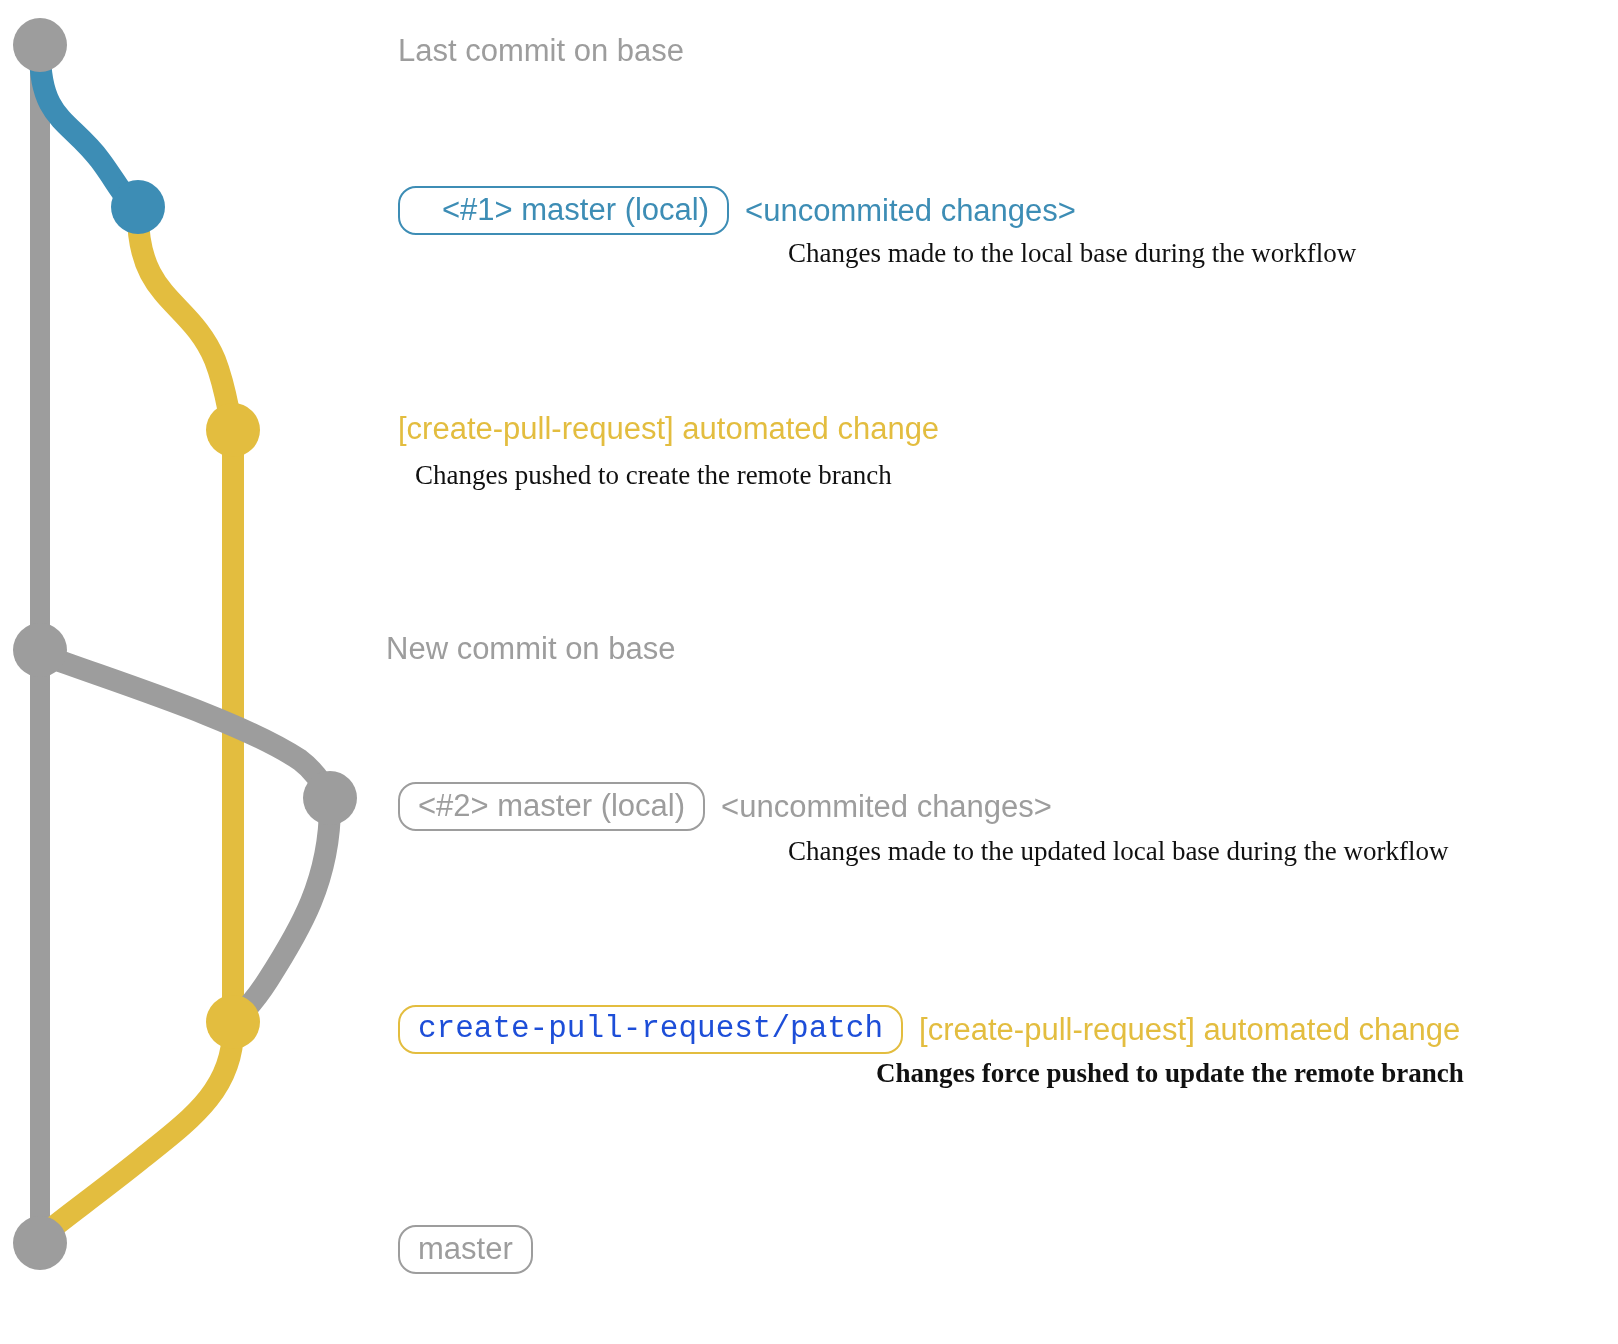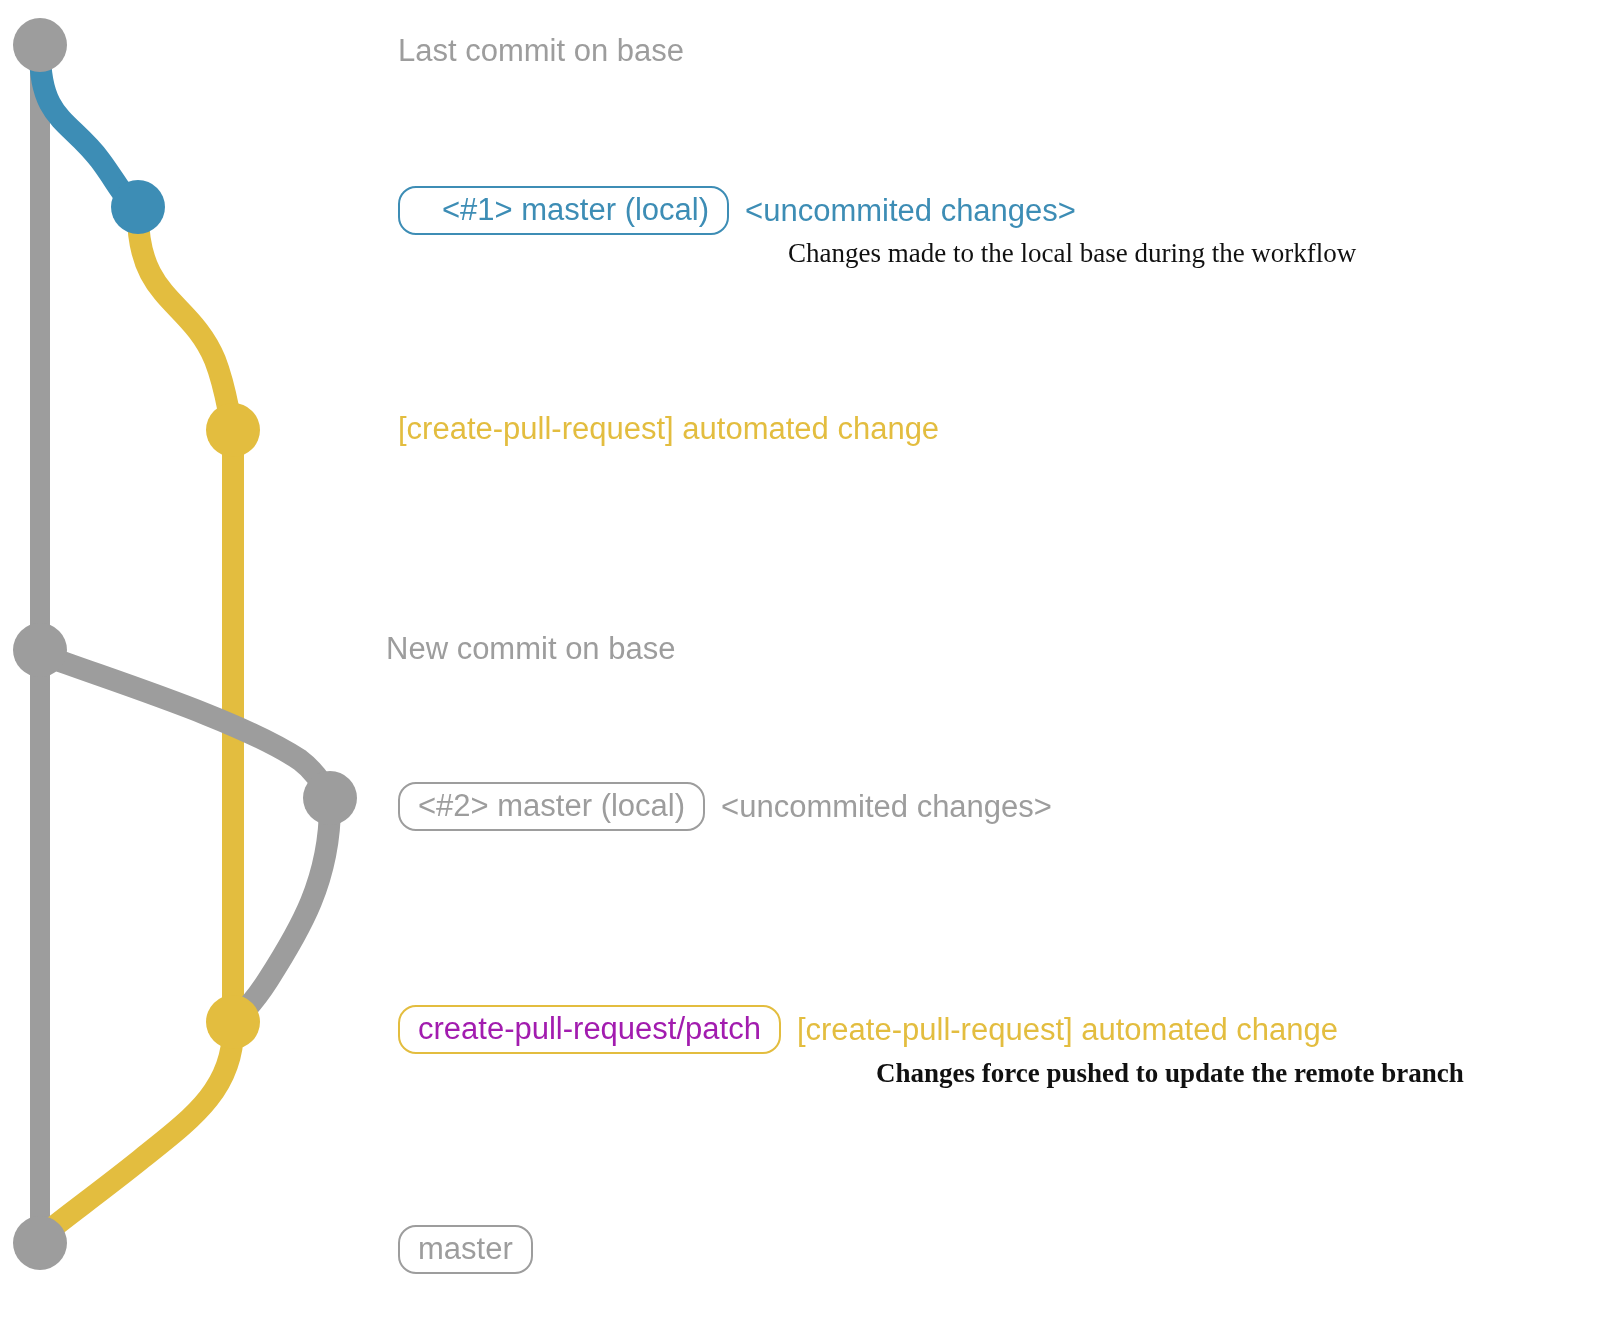--- a/index.html
+++ b/index.html
@@ -39,21 +39,21 @@
     border: 2px solid #3d8db5;
     border-radius: 18px;
     padding: 6px 18px 8px 18px;
     font-size: 31px;
     line-height: 1.0;
     color: #3d8db5;
     background: transparent;
     box-sizing: border-box;
   }
   .pill.gray   { border-color: #9d9d9d; color: #9d9d9d; }
-  .pill.yellow { border-color: #e3bd3f; color: #a21caf; }
+  .pill.yellow { border-color: #e3bd3f; color: #1d4ed8; font-family: Liberation Mono, monospace; }
   .pill.blue   { border-color: #3d8db5; color: #3d8db5; padding-left: 42px; }
 
   .subject {
     font-size: 31px;
     line-height: 1.0;
     margin-left: 16px;
   }
   .subject.blue   { color: #3d8db5; }
   .subject.gray   { color: #9d9d9d; }
   .subject.yellow { color: #e3bd3f; }
@@ -109,27 +109,29 @@
 
   <div class="headline" style="left:398px; top:35px;">Last commit on base</div>
 
   <div class="row" style="left:398px; top:186px;">
     <span class="pill blue">&lt;#1&gt; master (local)</span>
     <span class="subject blue">&lt;uncommited changes&gt;</span>
   </div>
   <div class="caption" style="left:788px; top:240px;">Changes made to the local base during the workflow</div>
 
   <div class="headline yellow" style="left:398px; top:413px;">[create-pull-request] automated change</div>
+  <div class="caption" style="left:415px; top:462px;">Changes pushed to create the remote branch</div>
 
   <div class="headline" style="left:386px; top:633px;">New commit on base</div>
 
   <div class="row" style="left:398px; top:782px;">
     <span class="pill gray">&lt;#2&gt; master (local)</span>
     <span class="subject gray">&lt;uncommited changes&gt;</span>
   </div>
+  <div class="caption" style="left:788px; top:838px;">Changes made to the updated local base during the workflow</div>
 
   <div class="row" style="left:398px; top:1005px;">
     <span class="pill yellow">create-pull-request/patch</span>
     <span class="subject yellow">[create-pull-request] automated change</span>
   </div>
   <div class="caption" style="left:876px; top:1060px;font-weight:bold;">Changes force pushed to update the remote branch</div>
 
   <div class="row" style="left:398px; top:1225px;">
     <span class="pill gray">master</span>
   </div>

